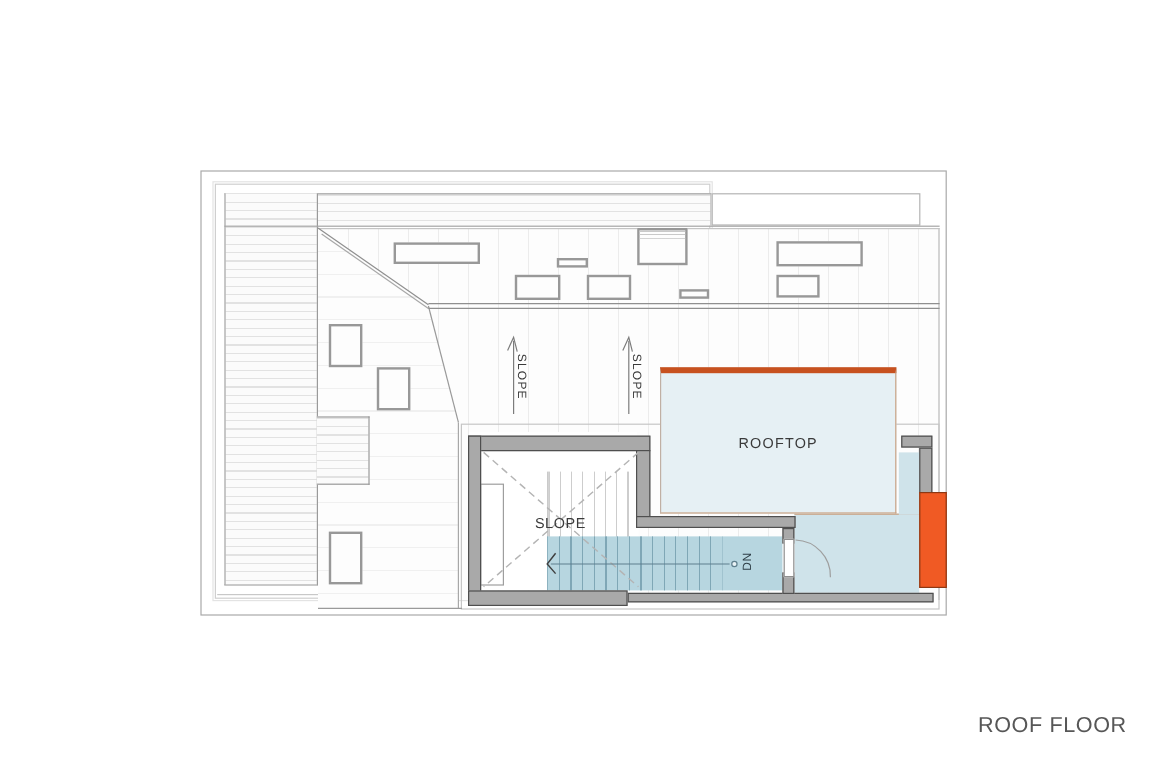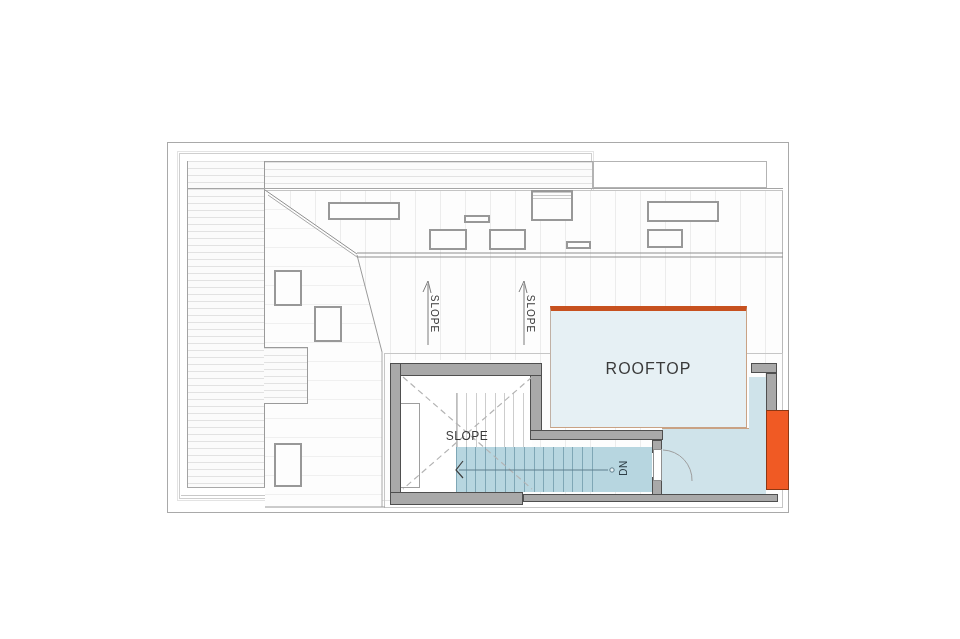--- a/index.html
+++ b/index.html
@@ -64,21 +64,21 @@
   .w-lv{left:766px;top:373px;width:11px;height:38px;}
   .elevator{left:766px;top:410px;width:23px;height:80px;background:var(--orange-bright);border:1px solid #8c3814;}
   .door-leaf{left:653px;top:449px;width:9px;height:32px;background:#fff;border:1px solid #8f8f8f;}
   
   .rooftop{left:550px;top:306px;width:197px;height:122px;background:var(--rooftop-fill);
     border-top:5px solid var(--orange-accent);border-left:1px solid #c0b0a4;
     border-right:1px solid var(--tan-line);border-bottom:1px solid var(--tan-line);
     display:flex;align-items:center;justify-content:center;}
   
   .lbl{color:var(--text);white-space:nowrap;}
-  .rooftop-label{font-size:16px;letter-spacing:1px;}
+  .rooftop-label{font-size:12px;letter-spacing:1px;}
   .open-label{left:467px;top:436px;transform:translate(-50%,-50%);font-size:12px;letter-spacing:0.5px;}
   .dn-label{left:623px;top:468px;transform:translate(-50%,-50%) rotate(-90deg);font-size:10px;letter-spacing:0.5px;color:#2e3e46;}
   .slope-label{font-size:10px;letter-spacing:1px;transform:translate(-50%,-50%) rotate(90deg);}
   .slope-left{left:434px;top:314px;}
   .slope-right{left:530px;top:314px;}
   .plan-title{left:815px;top:594px;font-size:18px;letter-spacing:0.5px;color:#575757;}
   svg.overlay{position:absolute;left:0;top:0;pointer-events:none;}
 </style>
 </head>
 <body>
@@ -164,14 +164,15 @@
     <line x1="459" y1="470" x2="608" y2="470" stroke="#5f7f8d" stroke-width="1"></line>
     <circle cx="612" cy="470" r="2.2" fill="#eaf3f6" stroke="#5f7f8d" stroke-width="1"></circle>
 
     <path d="M 663 450 A 30 30 0 0 1 692 481" fill="none" stroke="#9e9e9e" stroke-width="1"></path>
   </svg>
 
   <div class="abs lbl open-label">SLOPE</div>
   <div class="abs lbl dn-label">DN</div>
   <div class="abs lbl slope-label slope-left">SLOPE</div>
   <div class="abs lbl slope-label slope-right">SLOPE</div>
+  <div class="abs plan-title">ROOF FLOOR</div>
 
 </div>
 
 </body></html>

